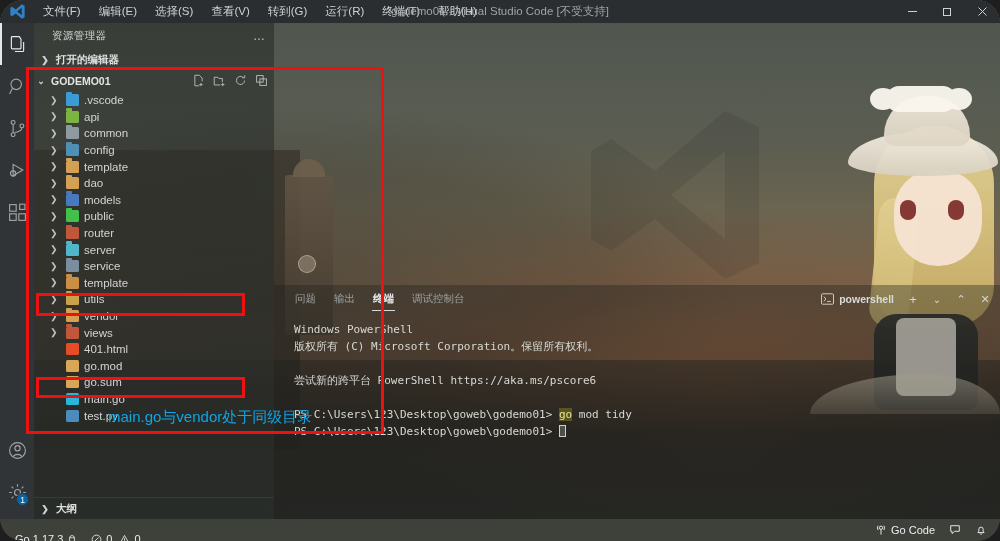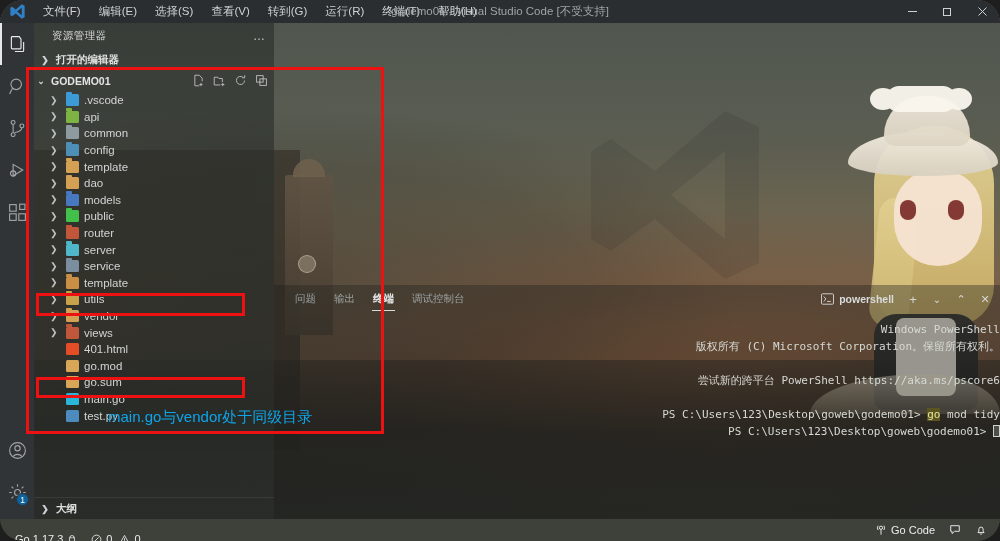--- a/index.html
+++ b/index.html
@@ -198,21 +198,21 @@
   }
   .sb-outline {
     height: 22px; display:flex; align-items:center; gap:4px; padding-left:4px;
     font-size: 10.5px; font-weight: bold; color:#dfe1e1;
     border-top: 1px solid rgba(255,255,255,0.08);
   }
 
   
   .panel {
     position: absolute; left: 274px; right: 0; top: 285px; bottom: 22px;
-    background: rgba(32,34,32,0.38); z-index: 15; text-align: right;
+    background: rgba(32,34,32,0.38); z-index: 15;
   }
   .panel-tabs {
     height: 28px; display: flex; align-items: center; padding-left: 12px; gap: 0;
     position: relative;
   }
   .ptab {
     font-size: 10.5px; color: #9aa0a0; padding: 0 9px; height: 28px;
     display: flex; align-items: center; position: relative;
   }
   .ptab.active { color: #e8eaea; font-weight: bold; }

